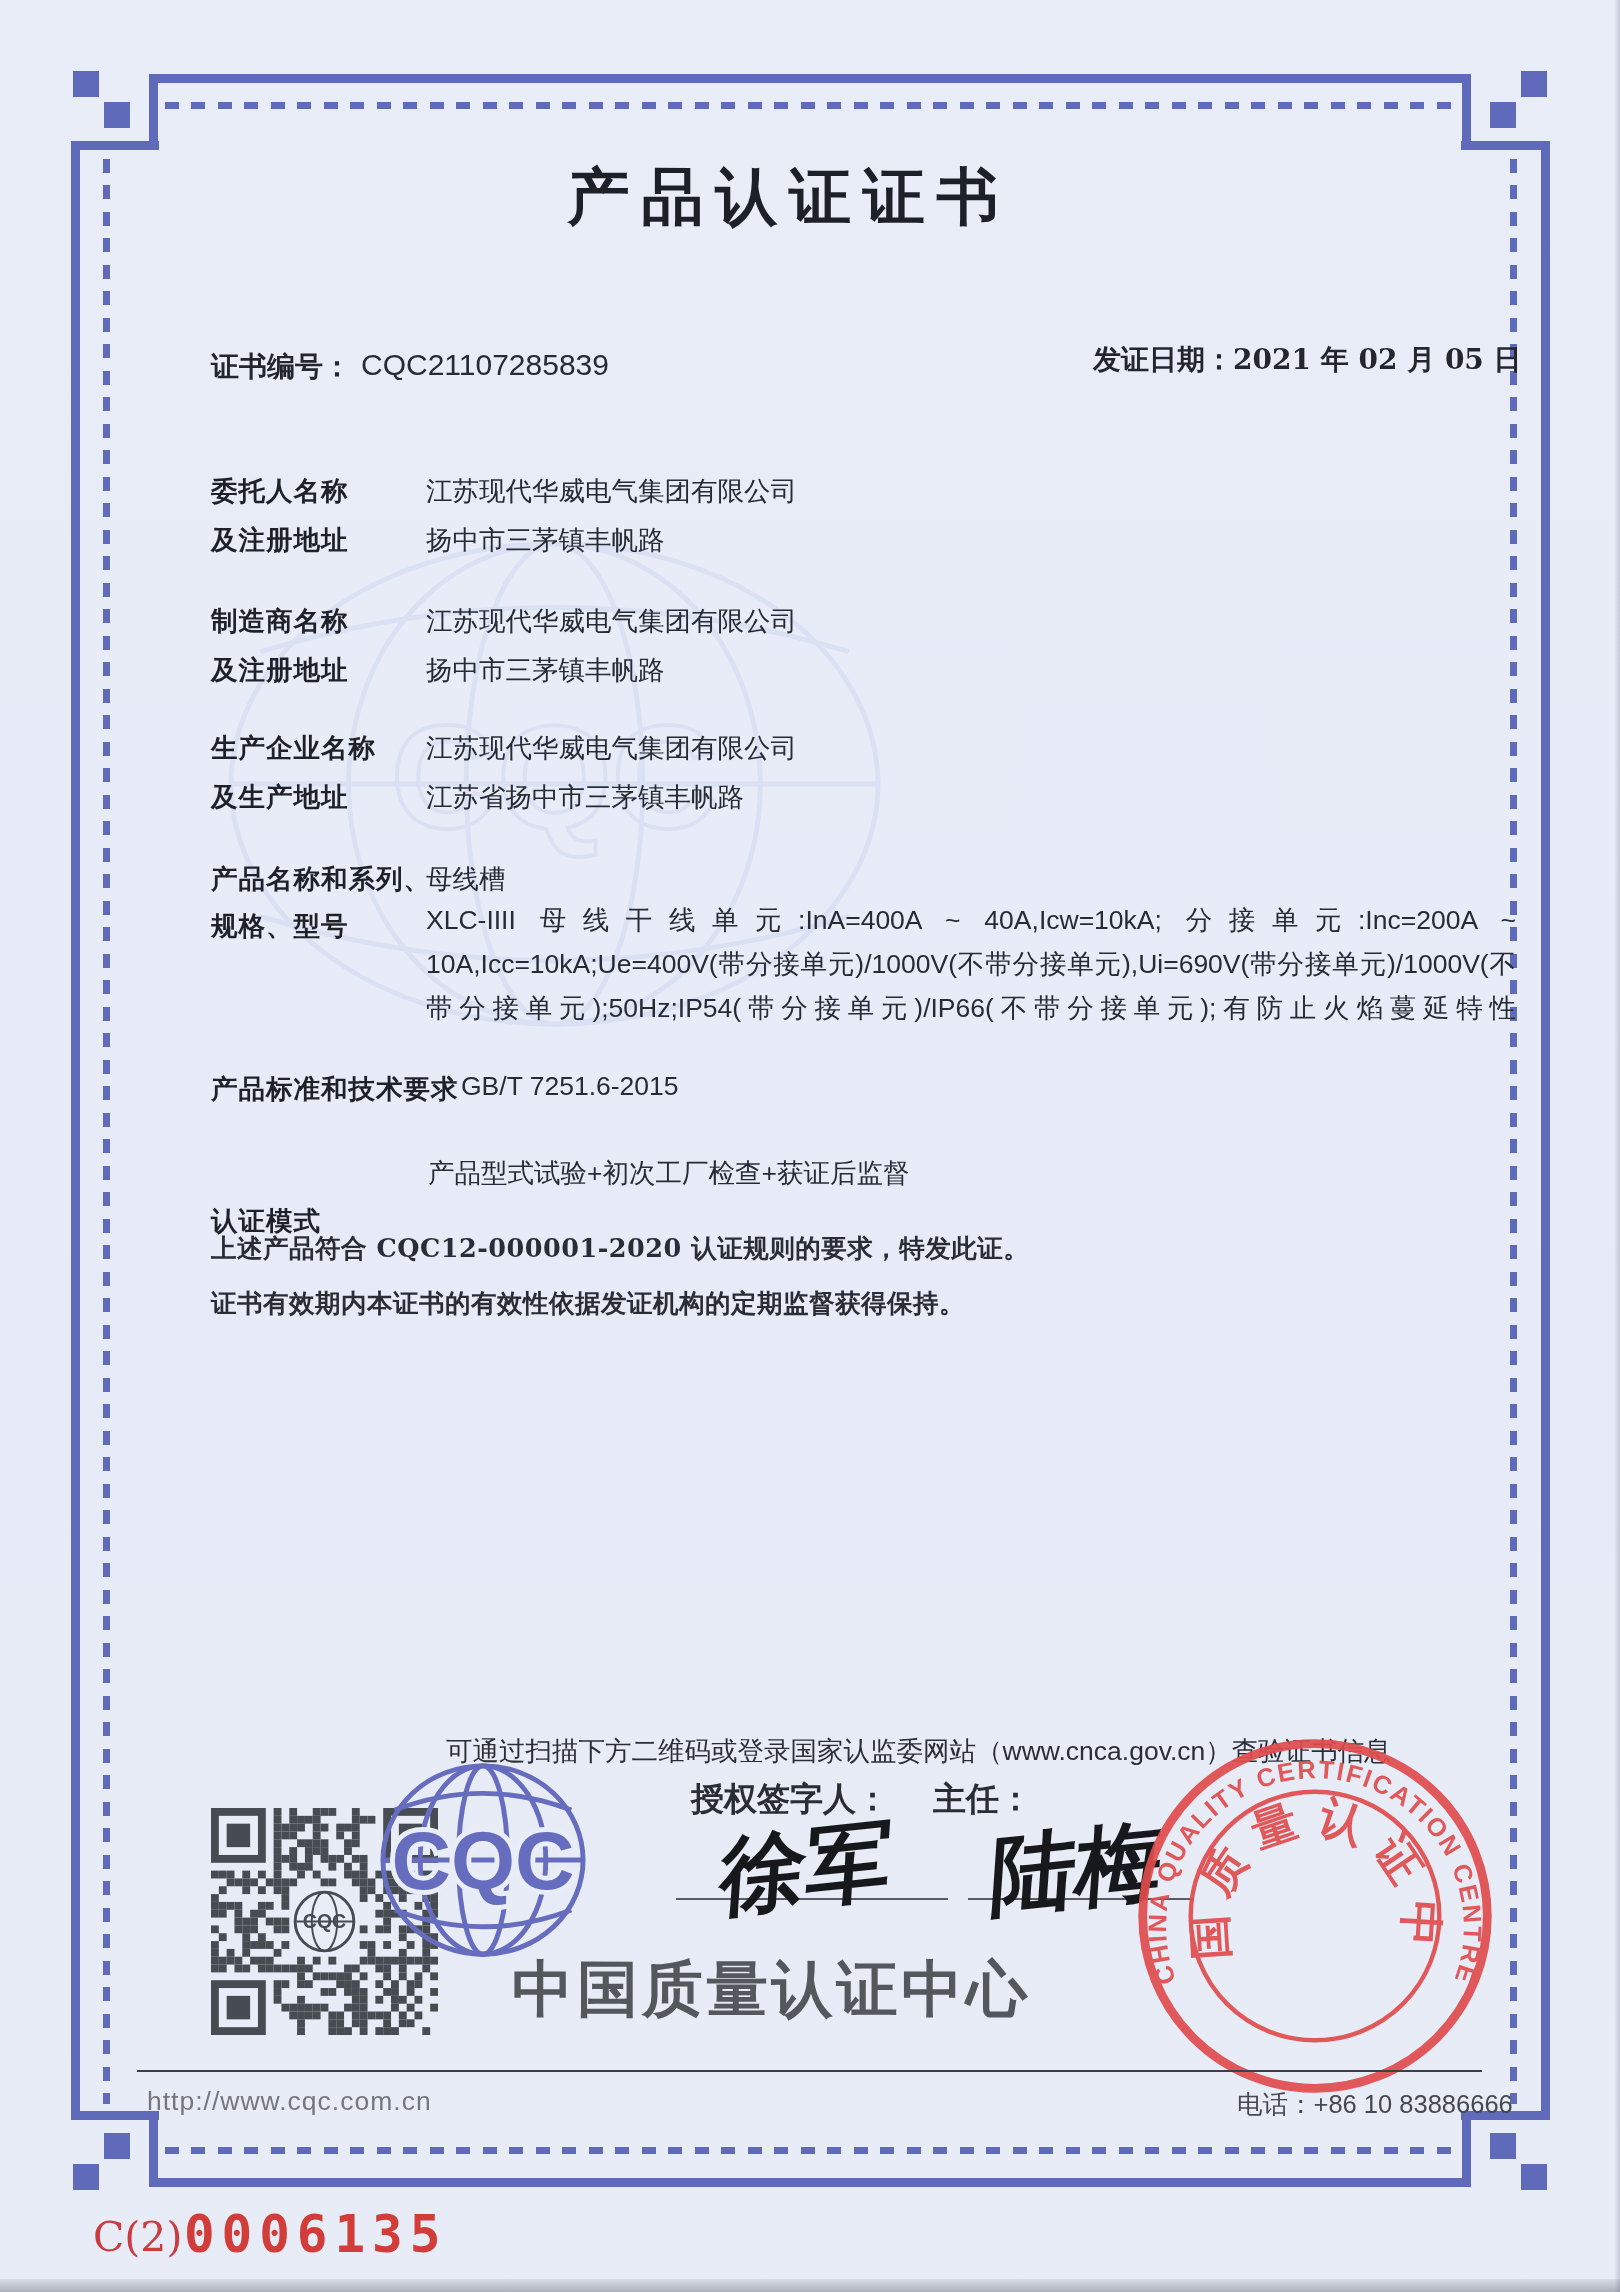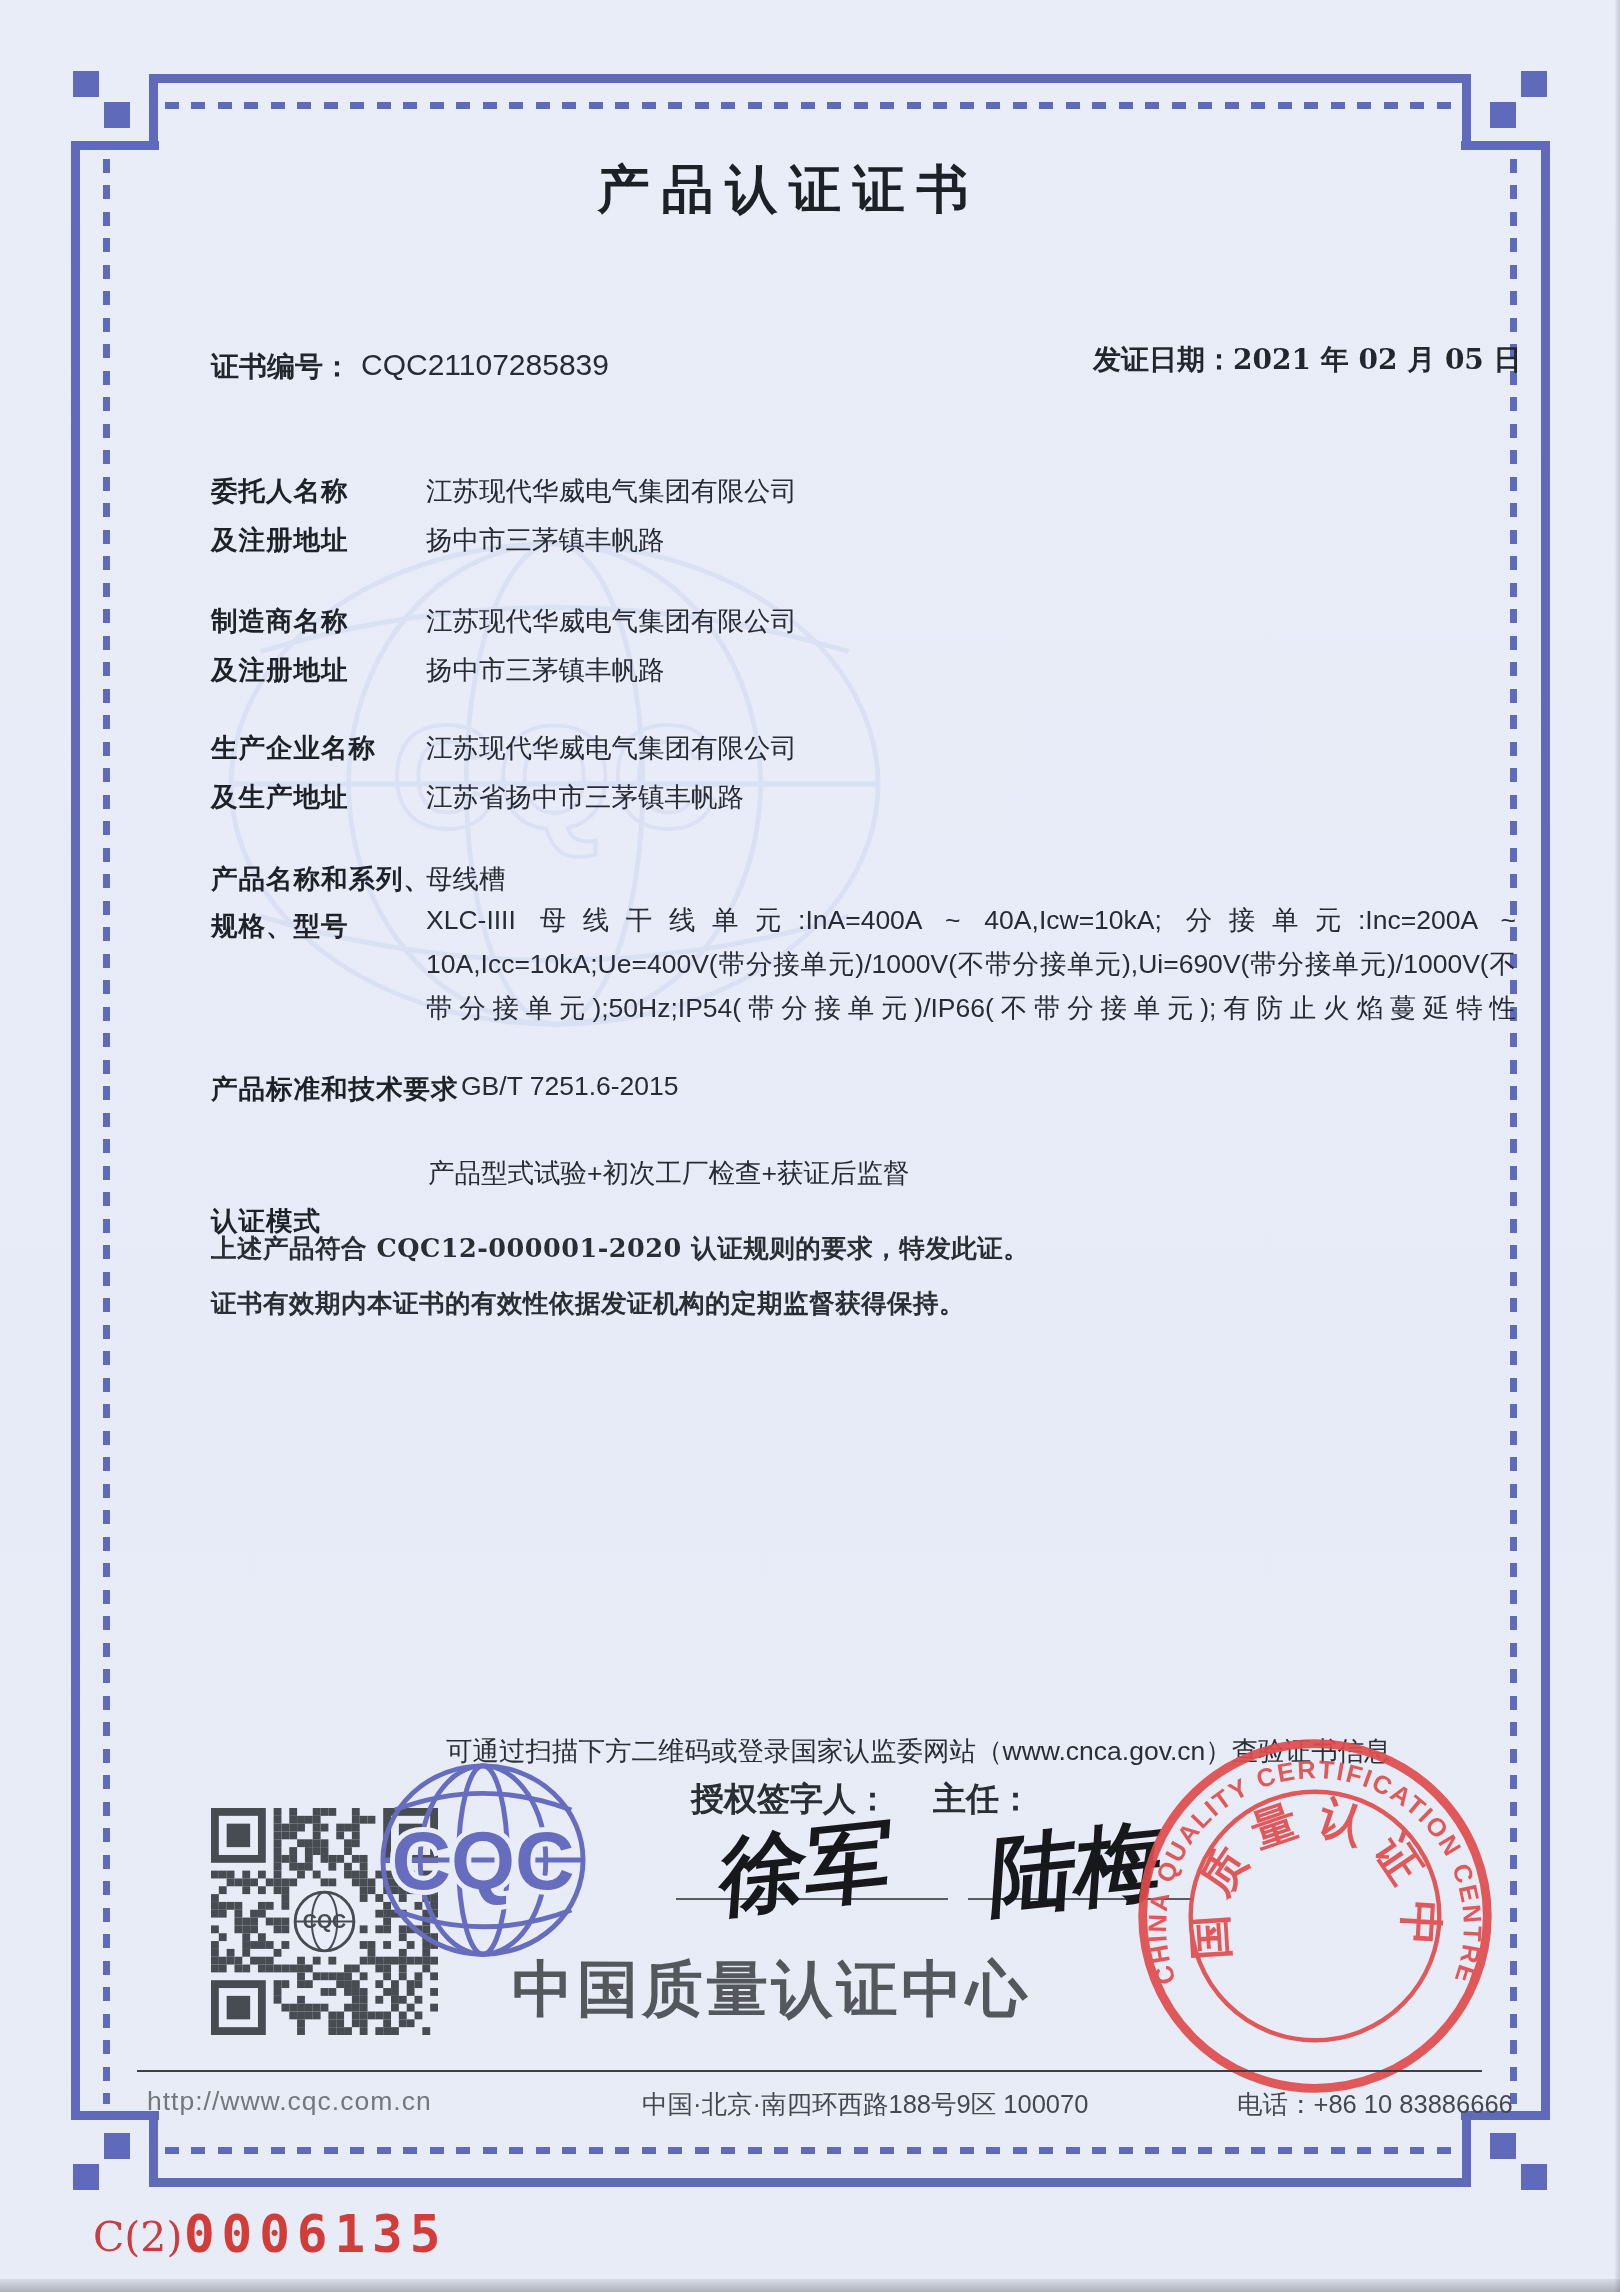--- a/index.html
+++ b/index.html
@@ -15,21 +15,21 @@
   .bar{position:absolute;background:var(--bd);}
   .dash-h{position:absolute;height:6.9px;background:repeating-linear-gradient(90deg,var(--bd) 0 13.7px,transparent 13.7px 26.5px);}
   .dash-v{position:absolute;width:6.9px;background:repeating-linear-gradient(180deg,var(--bd) 0 13.7px,transparent 13.7px 26.5px);}
   .corner{position:absolute;width:196px;height:196px;}
   .corner .hbar{position:absolute;left:71px;top:141px;width:88px;height:8.8px;background:var(--bd);}
   .corner .vbar{position:absolute;left:149px;top:74px;width:8.8px;height:75px;background:var(--bd);}
   .corner .sq1{position:absolute;left:73px;top:71px;width:25.5px;height:25.5px;background:var(--bd);}
   .corner .sq2{position:absolute;left:104px;top:102px;width:25.5px;height:25.5px;background:var(--bd);}
   
   .kai{font-family:"DejaVu Serif","Liberation Serif",serif;}
-  .title{font-size:52px;font-weight:bold;letter-spacing:11.8px;color:#1d2027;}
+  .title{font-size:62px;font-weight:bold;letter-spacing:11.8px;color:#1d2027;}
   .subtitle{font-size:45px;font-weight:bold;letter-spacing:6.9px;color:#1d2027;}
   .lbl{font-size:26.5px;font-weight:bold;color:#1e2128;letter-spacing:1px;}
   .val{font-size:26.5px;color:#272b33;}
   .kai-lbl{font-size:28px;font-weight:bold;color:#23262d;}
   .note{font-size:25.5px;font-weight:bold;color:#2a2d34;letter-spacing:0.5px;}
   .spec{font-size:26.5px;line-height:44px;color:#272b33;text-align:justify;text-align-last:justify;}
   .verify{font-size:26.5px;font-weight:500;color:#2b2e35;}
   .signlabel{font-size:33px;font-weight:bold;color:#2a2d33;}
   .org{font-size:61px;font-weight:bold;color:#54575c;letter-spacing:3.9px;}
   .sig{font-family:"DejaVu Serif","Liberation Serif",serif;font-size:86px;font-weight:bold;color:#17181c;transform:rotate(-6deg) skewX(-10deg);white-space:nowrap;}
@@ -484,21 +484,20 @@
     <text font-family="Liberation Sans, sans-serif" font-size="26" font-weight="bold" fill="#e04c4c" letter-spacing="2">
       <textPath href="#arcOuter" startOffset="50%" text-anchor="middle">CHINA QUALITY CERTIFICATION CENTRE</textPath>
     </text>
     <text font-family="Liberation Sans, sans-serif" font-size="46" font-weight="bold" fill="#e04c4c" letter-spacing="14">
       <textPath href="#arcInner" startOffset="50%" text-anchor="middle">中国质量认证中心</textPath>
     </text>
   </svg>
 
   <div class="rule" style="left:137px;top:2070px;width:1345px;height:2px;"></div>
   <div class="abs footer-url" style="left:147px;top:2086px;">http://www.cqc.com.cn</div>
-  <div class="abs footer-addr" style="left:642px;top:2087px;">中国·北京·南四环西路188号9区    100070</div>
   <div class="abs footer-tel" style="left:1237px;top:2087px;">电话：+86 10 83886666</div>
 
   <div class="abs serial-prefix" style="left:93px;top:2213px;">C(2)</div>
   <div class="abs serial-num" style="left:184px;top:2205px;">0006135</div>
 
   <div class="edge-bottom"></div>
   <div class="edge-right"></div>
 </div>
 
 

